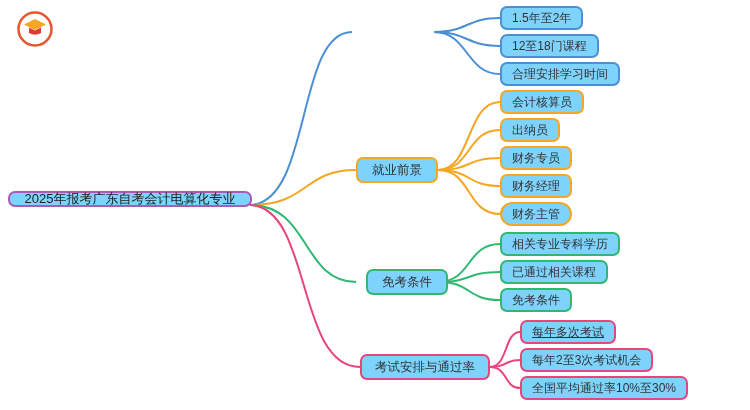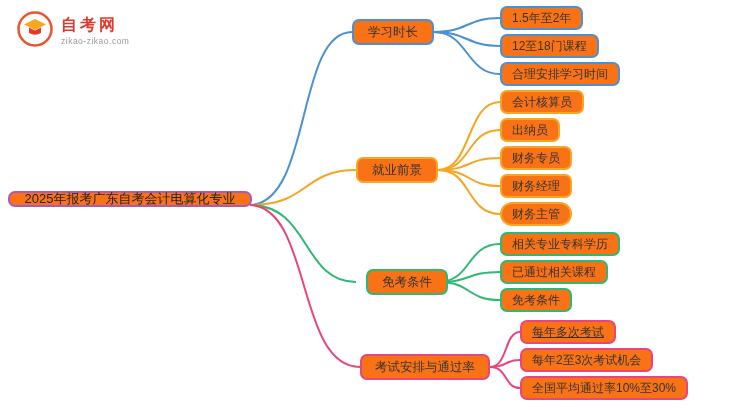--- a/index.html
+++ b/index.html
@@ -5,21 +5,21 @@
   html,body{margin:0;padding:0;}
   body{
     width:750px;height:410px;position:relative;overflow:hidden;
     background:#ffffff;
     font-family:"Liberation Sans","DejaVu Sans",sans-serif;
   }
   .stage{position:absolute;inset:0;}
   svg.connectors{position:absolute;left:0;top:0;width:750px;height:410px;pointer-events:none;}
   .node{
     position:absolute;display:flex;align-items:center;justify-content:center;
-    background:#f97316;border:2px solid #999;border-radius:7px;
+    background:#7dd3fc;border:2px solid #999;border-radius:7px;
     padding:0 10px;font-size:12px;color:#333;white-space:nowrap;
     box-sizing:border-box;
   }
   .root-node{height:16px;font-size:13px;font-weight:400;color:#222;}
   .branch-node{height:26px;font-size:12.5px;}
   .child-node{height:24px;}
   .logo{position:absolute;left:16px;top:10px;display:flex;align-items:center;gap:7px;cursor:pointer;}
   .logo-text{display:flex;flex-direction:column;}
   .site-name{color:#e0392f;font-weight:bold;font-size:16px;letter-spacing:3px;line-height:1.1;}
   .site-url{color:#9a9a9a;font-size:8.5px;margin-top:2px;letter-spacing:.5px;}
@@ -56,29 +56,24 @@
   </svg>
 
   <div class="logo">
     <span>
       <svg width="38" height="38" viewBox="0 0 38 38">
         <circle cx="19" cy="19" r="16.5" fill="#fff" stroke="#e8562f" stroke-width="2.5"></circle>
         <polygon points="19,9 30,14.5 19,20 8,14.5" fill="#f5a623"></polygon>
         <path d="M13,17.5 L13,23 Q19,26.5 25,23 L25,17.5 L19,20.5 Z" fill="#e0392f"></path>
       </svg>
     </span>
-    <span class="logo-text">
-      <span class="site-name">自考网</span>
-      <span class="site-url">zikao-zikao.com</span>
-    </span>
   </div>
 
   <div class="node root-node" style="left: 8px; top: 191px; width: 244px; border-color: rgb(168, 92, 184);">2025年报考广东自考会计电算化专业</div>
 
-  <div class="node branch-node" style="left: 352px; top: 19px; width: 82px; border-color: rgb(74, 144, 210);">学习时长</div>
   <div class="node child-node" style="left: 500px; top: 6px; border-color: rgb(74, 144, 210);">1.5年至2年</div>
   <div class="node child-node" style="left: 500px; top: 34px; border-color: rgb(74, 144, 210);">12至18门课程</div>
   <div class="node child-node" style="left: 500px; top: 62px; border-color: rgb(74, 144, 210);">合理安排学习时间</div>
 
   <div class="node branch-node" style="left: 356px; top: 157px; width: 82px; border-color: rgb(245, 166, 35);">就业前景</div>
   <div class="node child-node" style="left: 500px; top: 90px; border-color: rgb(245, 166, 35);">会计核算员</div>
   <div class="node child-node" style="left: 500px; top: 118px; border-color: rgb(245, 166, 35);">出纳员</div>
   <div class="node child-node" style="left: 500px; top: 174px; border-color: rgb(245, 166, 35);">财务经理</div>
   <div class="node child-node" style="left: 500px; top: 146px; border-color: rgb(245, 166, 35);">财务专员</div>
   <div class="node child-node" style="left: 500px; top: 202px; border-color: rgb(245, 166, 35); border-radius: 12px;">财务主管</div>

